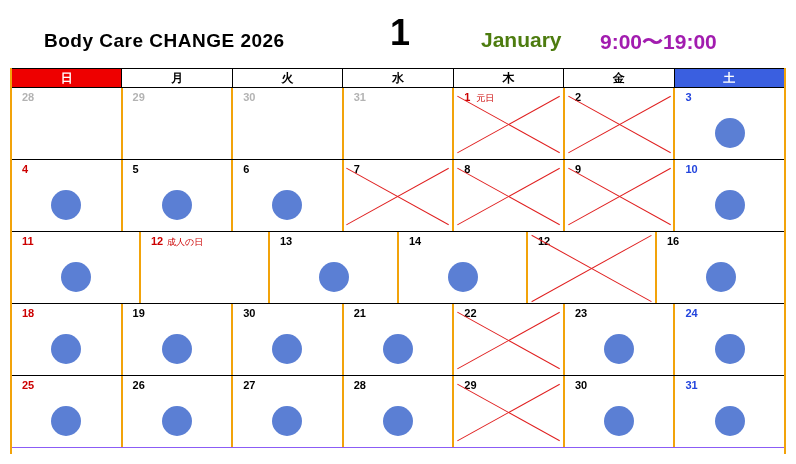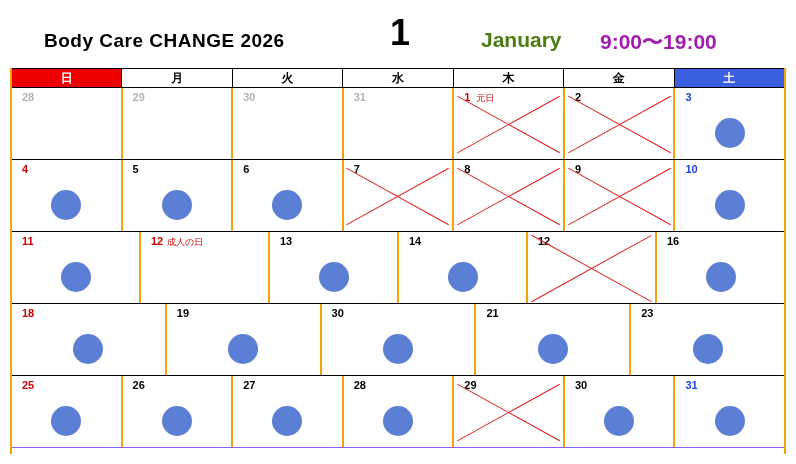--- a/index.html
+++ b/index.html
@@ -311,21 +311,32 @@
           </div>
           <div class="cell">
             <div class="daynum">30</div>
             <div class="dot"></div>
           </div>
           <div class="cell">
             <div class="daynum">21</div>
             <div class="dot"></div>
           </div>
           <div class="cell">
+            <div class="daynum">22</div>
+            <div class="xmark">
+              <div class="ln a"></div>
+              <div class="ln b"></div>
+            </div>
+          </div>
+          <div class="cell">
             <div class="daynum">23</div>
+            <div class="dot"></div>
+          </div>
+          <div class="cell">
+            <div class="daynum sat">24</div>
             <div class="dot"></div>
           </div>
         </div>
         <div class="week">
           <div class="cell">
             <div class="daynum sun">25</div>
             <div class="dot"></div>
           </div>
           <div class="cell">
             <div class="daynum">26</div>

